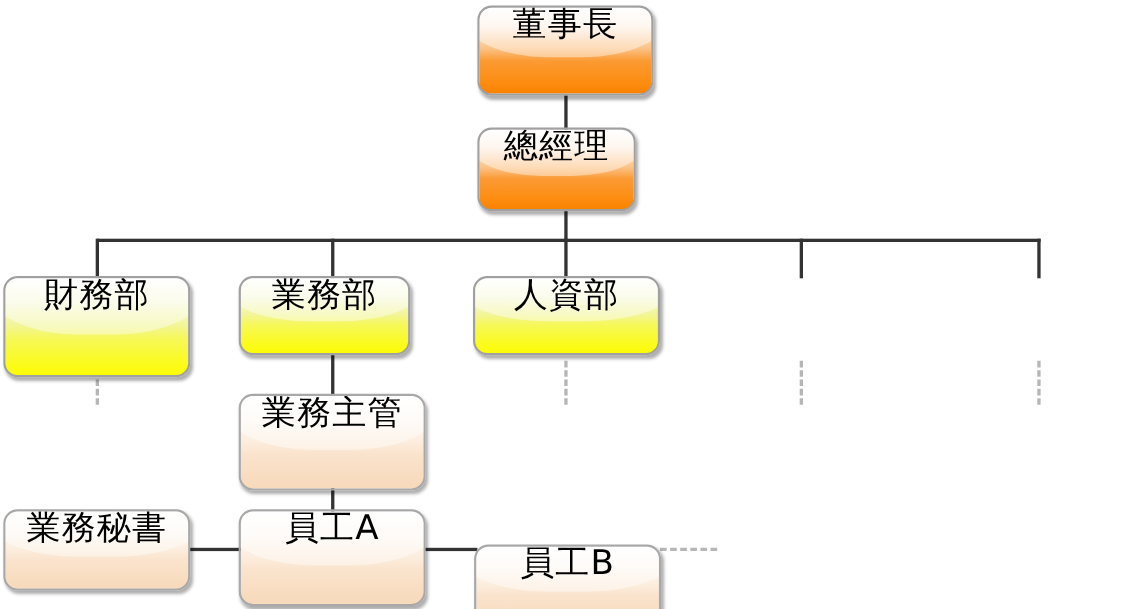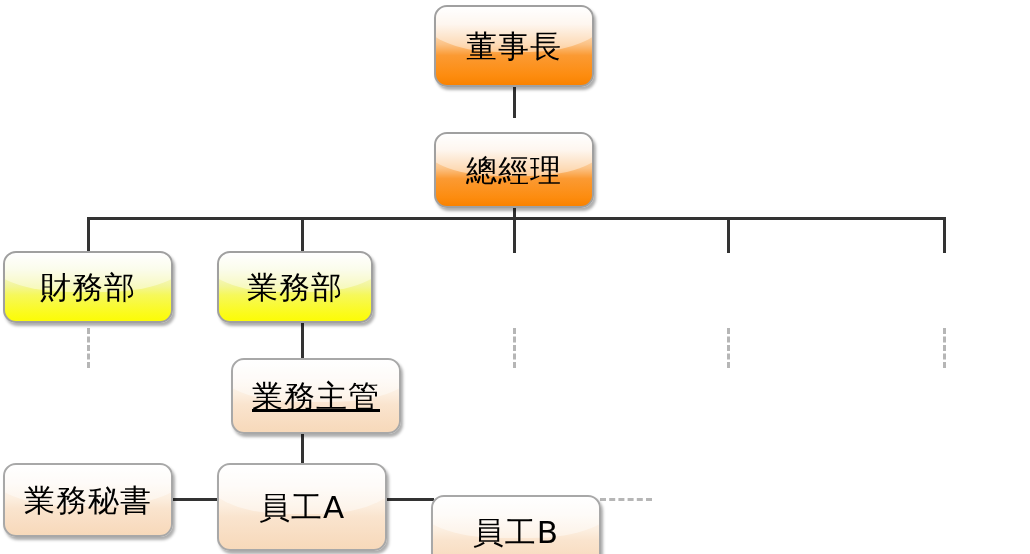--- a/index.html
+++ b/index.html
@@ -41,21 +41,20 @@
   }
 
   
   .node {
     position: absolute;
     box-sizing: border-box;
     border-radius: 13px;
     border: 2px solid #9b9b9b;
     box-shadow: 2px 3px 3px rgba(0,0,0,0.32);
     display: flex;
-    align-items: center;
     justify-content: center;
     overflow: hidden;
     z-index: 5;
   }
   .node .label {
     position: relative;
     z-index: 3;
     color: #000000;
     font-size: 31px;
     font-weight: 500;
@@ -129,36 +128,39 @@
   <div class="conn h" style="left:172px; top:498px; width:48px;"></div>
 
   <div class="conn h" style="left:386px; top:498px; width:48px;"></div>
 
   <div class="conn-dash h" style="left:600px; top:498px; width:52px;"></div>
 
   <div class="node orange" style="left:434px; top:5px; width:160px; height:82px;">
     <span class="label">董事長</span>
   </div>
 
-  <div class="node orange" style="left:434px; top:132px; width:160px; height:76px;">
+  <div class="node orange" style="left:434px; top:116px; width:144px; height:76px;">
     <span class="label">總經理</span>
   </div>
 
-  <div class="node yellow" style="left:3px; top:251px; width:170px; height:72px;">
+  <div class="node yellow" style="left:3px; top:251px; width:170px; height:92px;">
     <span class="label">財務部</span>
   </div>
 
   <div class="node yellow" style="left:217px; top:251px; width:156px; height:72px;">
     <span class="label">業務部</span>
   </div>
 
+  <div class="node yellow" style="left:430px; top:251px; width:170px; height:72px;">
+    <span class="label">人資部</span>
+  </div>
 
 
 
-  <div class="node peach" style="left:231px; top:358px; width:170px; height:76px;text-decoration:underline;">
+  <div class="node peach" style="left:217px; top:358px; width:170px; height:88px;">
     <span class="label">業務主管</span>
   </div>
 
   <div class="node peach" style="left:3px; top:463px; width:170px; height:74px;">
     <span class="label">業務秘書</span>
   </div>
 
   <div class="node peach" style="left:217px; top:463px; width:170px; height:88px;">
     <span class="label">員工A</span>
   </div>

